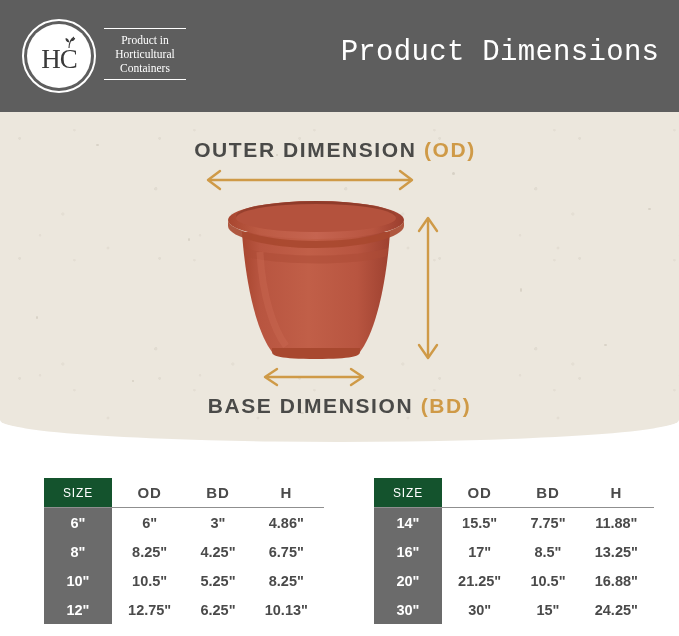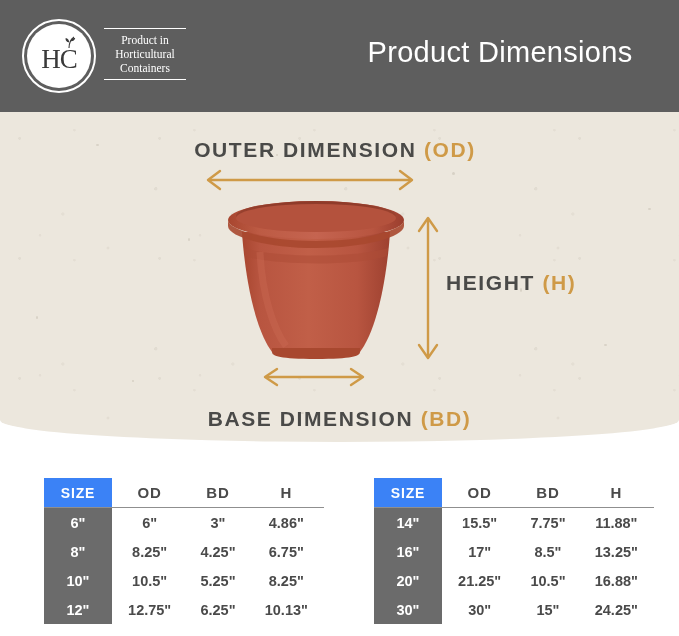--- a/index.html
+++ b/index.html
@@ -85,21 +85,21 @@
   .logo-text .rule.top { margin-bottom: 4px; }
   .logo-text .rule.bottom { margin-top: 4px; }
   .logo-text .lines span { display: block; }
 
   .header-title {
     position: absolute;
     left: 340px; top: 36px;
     width: 320px;
     text-align: center;
     color: #ffffff;
-    font-family: Liberation Sans, sans-serif;
+    font-family: Liberation Mono, monospace;
     font-size: 29px;
     letter-spacing: 0.3px;
   }
 
   
   .panel {
     position: absolute;
     left: 0; top: 112px;
     width: 679px; height: 330px;
     overflow: hidden;
@@ -136,21 +136,21 @@
   }
   .dim-label .tag { color: #cf9a47; }
 
   #label-od {
     left: 0; top: 138px;
     width: 670px;
     text-align: center;
     font-size: 21px;
   }
   #label-bd {
-    left: 0; top: 407px;
+    left: 0; top: 394px;
     width: 679px;
     text-align: center;
     font-size: 21px;
   }
   #label-h {
     left: 446px; top: 271px;
     font-size: 21px;
   }
 
   .arrow-svg { position: absolute; }
@@ -178,24 +178,24 @@
   table.dim-table td {
     padding: 0;
     height: 29px;
     text-align: center;
     font-size: 14.5px;
     color: #4a4a4a;
     font-weight: bold;
     vertical-align: middle;
   }
   table.dim-table th.col-size {
-    background: #3b82f6;
+    background: #14532d;
     color: #ffffff;
-    font-weight: bold;
-    font-size: 14px;
+    font-weight: normal;
+    font-size: 12px;
     letter-spacing: 0.8px;
     width: 68px;
   }
   table.dim-table td.col-size {
     background: #6b6b6b;
     color: #ffffff;
     font-weight: bold;
     font-size: 14.5px;
     width: 68px;
   }
@@ -292,21 +292,20 @@
     <path d="M28,52 C60,62 140,62 172,52 L171,60 C140,70 60,70 29,60 Z" fill="#ad4d37" opacity=".55"></path>
 
     <ellipse cx="100" cy="24" rx="88" ry="19" fill="url(#rimGrad)"></ellipse>
     <ellipse cx="100" cy="20" rx="80" ry="15" fill="url(#innerGrad)"></ellipse>
     <ellipse cx="100" cy="22" rx="80" ry="14" fill="#b4523d"></ellipse>
     <path d="M12,24 C12,34 52,45 100,45 C148,45 188,34 188,24 L188,30 C188,41 148,52 100,52 C52,52 12,41 12,30 Z" fill="#a9482f" opacity=".9"></path>
 
     <path d="M44,56 C46,100 58,134 70,150" stroke="#cd6d55" stroke-width="7" fill="none" opacity=".35"></path>
   </svg>
 
-  <div class="dim-label" id="label-h"><span>HEIGHT</span> <span class="tag">(H)</span></div>
 
   <svg class="arrow-svg" id="arrow-h" width="26" height="156" viewBox="0 0 26 156">
     <line x1="13" y1="10" x2="13" y2="146" stroke="#cf9a47" stroke-width="2.4"></line>
     <polyline points="4,21 13,8 22,21" fill="none" stroke="#cf9a47" stroke-width="2.4" stroke-linecap="round" stroke-linejoin="round"></polyline>
     <polyline points="4,135 13,148 22,135" fill="none" stroke="#cf9a47" stroke-width="2.4" stroke-linecap="round" stroke-linejoin="round"></polyline>
   </svg>
 
   <svg class="arrow-svg" id="arrow-bd" width="112" height="22" viewBox="0 0 112 22">
     <line x1="9" y1="11" x2="103" y2="11" stroke="#cf9a47" stroke-width="2.4"></line>
     <polyline points="19,3 7,11 19,19" fill="none" stroke="#cf9a47" stroke-width="2.4" stroke-linecap="round" stroke-linejoin="round"></polyline>

